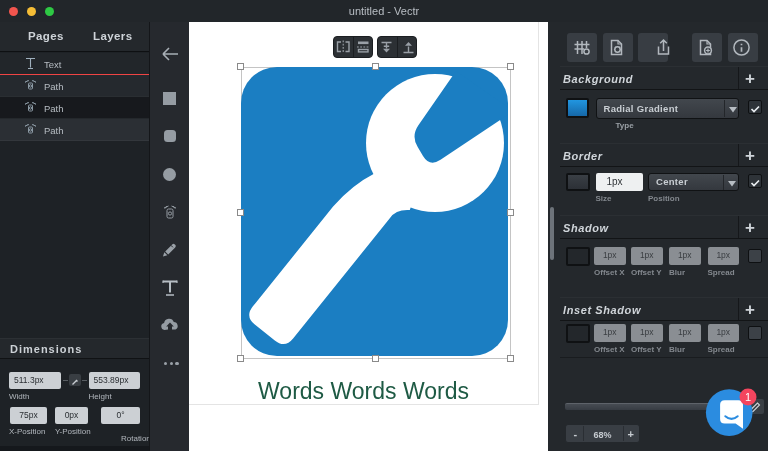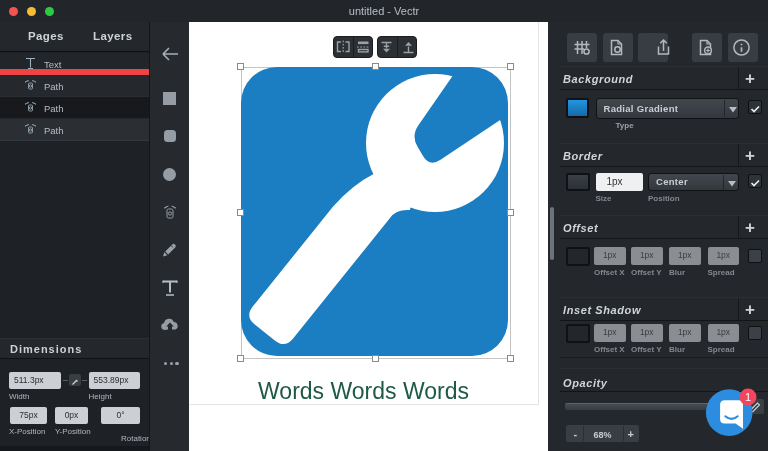--- a/index.html
+++ b/index.html
@@ -55,21 +55,21 @@
   <div id="titlebar" class="abs"></div>
   <div class="abs tl" style="left:9px; background:#f2554e;"></div>
   <div class="abs tl" style="left:27px; background:#f5bd36;"></div>
   <div class="abs tl" style="left:45px; background:#2ec944;"></div>
   <div id="title" class="abs">untitled - Vectr</div>
 
   <div id="sidebar" class="abs">
     <div id="tabbar" class="abs"></div>
     <div class="abs tab" style="left:28px;">Pages</div>
     <div class="abs tab" style="left:93px;">Layers</div>
-    <div class="abs lrow" style="top:31px; background:#22262a; border-bottom:6px solid #ef4444;">
+    <div class="abs lrow" style="top:31px; background:#22262a; border-bottom:1px solid #ef4444;">
       <svg class="licon" viewBox="0 0 13 13">
           <g stroke="#9fb0bd" stroke-width="1.1" fill="none">
             <path d="M2 1.5 h9 M6.5 1.5 v9 M4 11.5 h5"></path>
           </g>
         </svg>
       <div class="llabel">Text</div>
     </div>
     <div class="abs lrow" style="top:53px; background:#25292e; border-bottom:1px solid #2a2e32;">
       <svg class="licon" viewBox="0 0 13 13">
           <g stroke="#8b99a4" stroke-width="1" fill="none">
@@ -279,21 +279,21 @@
       <svg class="abs" style="left:78.5px; top:7px;" width="8" height="6">
           <path d="M0 0 h8 l-4 5.5 z" fill="#b7bdc3"></path>
         </svg>
     </div>
     <div class="abs slabel" style="left:88px; top:172px;">Position</div>
     <div class="abs checkbox" style="left:188px; top:152px;"><svg width="12" height="12" viewBox="0 0 12 12">
           <path d="M2.5 6 l2.5 2.5 L10 3.5" stroke="#e8ecef" stroke-width="1.7" fill="none"></path>
         </svg></div>
 
     <div class="abs sechead" style="top:192.5px;">
-        <span class="st">Offset</span>
+        <span class="st">Shadow</span>
         <span class="vdiv"></span>
         <span class="plus">+</span>
       </div>
     <div class="abs" style="left:5.5px; top:224.5px; width:24px; height:19px; background:#0f1113; border-radius:2px;">
         <div class="abs" style="left:2px; top:2px; width:20px; height:15px; background:#23272b;"></div>
       </div>
     <div class="abs ginput" style="left:34px; top:225px; width:31.5px; height:17.5px; line-height:17.5px;">1px</div>
     <div class="abs ginput" style="left:71px; top:225px; width:31.5px; height:17.5px; line-height:17.5px;">1px</div>
     <div class="abs ginput" style="left:109px; top:225px; width:31.5px; height:17.5px; line-height:17.5px;">1px</div>
     <div class="abs ginput" style="left:147.5px; top:225px; width:31.5px; height:17.5px; line-height:17.5px;">1px</div>
@@ -315,23 +315,20 @@
     <div class="abs ginput" style="left:71px; top:302px; width:31.5px; height:17.5px; line-height:17.5px;">1px</div>
     <div class="abs ginput" style="left:109px; top:302px; width:31.5px; height:17.5px; line-height:17.5px;">1px</div>
     <div class="abs ginput" style="left:147.5px; top:302px; width:31.5px; height:17.5px; line-height:17.5px;">1px</div>
     <div class="abs slabel" style="left:34px; top:323px;">Offset X</div>
     <div class="abs slabel" style="left:71px; top:323px;">Offset Y</div>
     <div class="abs slabel" style="left:109px; top:323px;">Blur</div>
     <div class="abs slabel" style="left:147.5px; top:323px;">Spread</div>
     <div class="abs checkbox" style="left:188px; top:303.5px; background:#3c4147;"></div>
 
     <div class="abs" style="left:0; top:335px; width:208px; height:1px; background:#191c1f;"></div>
-    <div class="abs sechead" style="top:346px;">
-        <span class="st" style="top:8px;">Opacity</span>
-      </div>
     <div class="abs" style="left:5px; top:380.5px; width:183px; height:7.5px; background:linear-gradient(#474c53,#373c43); border-top:1px solid #5e636a; border-radius:2px;"></div>
     <div class="abs" style="left:186px; top:377px; width:18px; height:15px; background:#3a3f44; border-radius:2px;"><svg width="18" height="15" viewBox="0 0 18 15">
           <path d="M5 10.5 L11.5 4 l2 2 L7 12.5 l-2.6 .6 z" fill="none" stroke="#cfd4d9" stroke-width="1.1"></path>
         </svg></div>
 
     <div class="abs" style="left:4.5px; top:402px; width:75px; height:19px; background:#393e44; border:1px solid #24282c; border-radius:3px; font-weight:bold;">
       <div class="abs" style="left:8px; top:3px; font-size:11px; color:#c6cbd0;">-</div>
       <div class="abs" style="left:17px; top:1px; width:1px; height:15px; background:#2a2e33;"></div>
       <div class="abs" style="left:28px; top:4.5px; font-size:9px; color:#c6cbd0;">68%</div>
       <div class="abs" style="left:57px; top:1px; width:1px; height:15px; background:#2a2e33;"></div>

